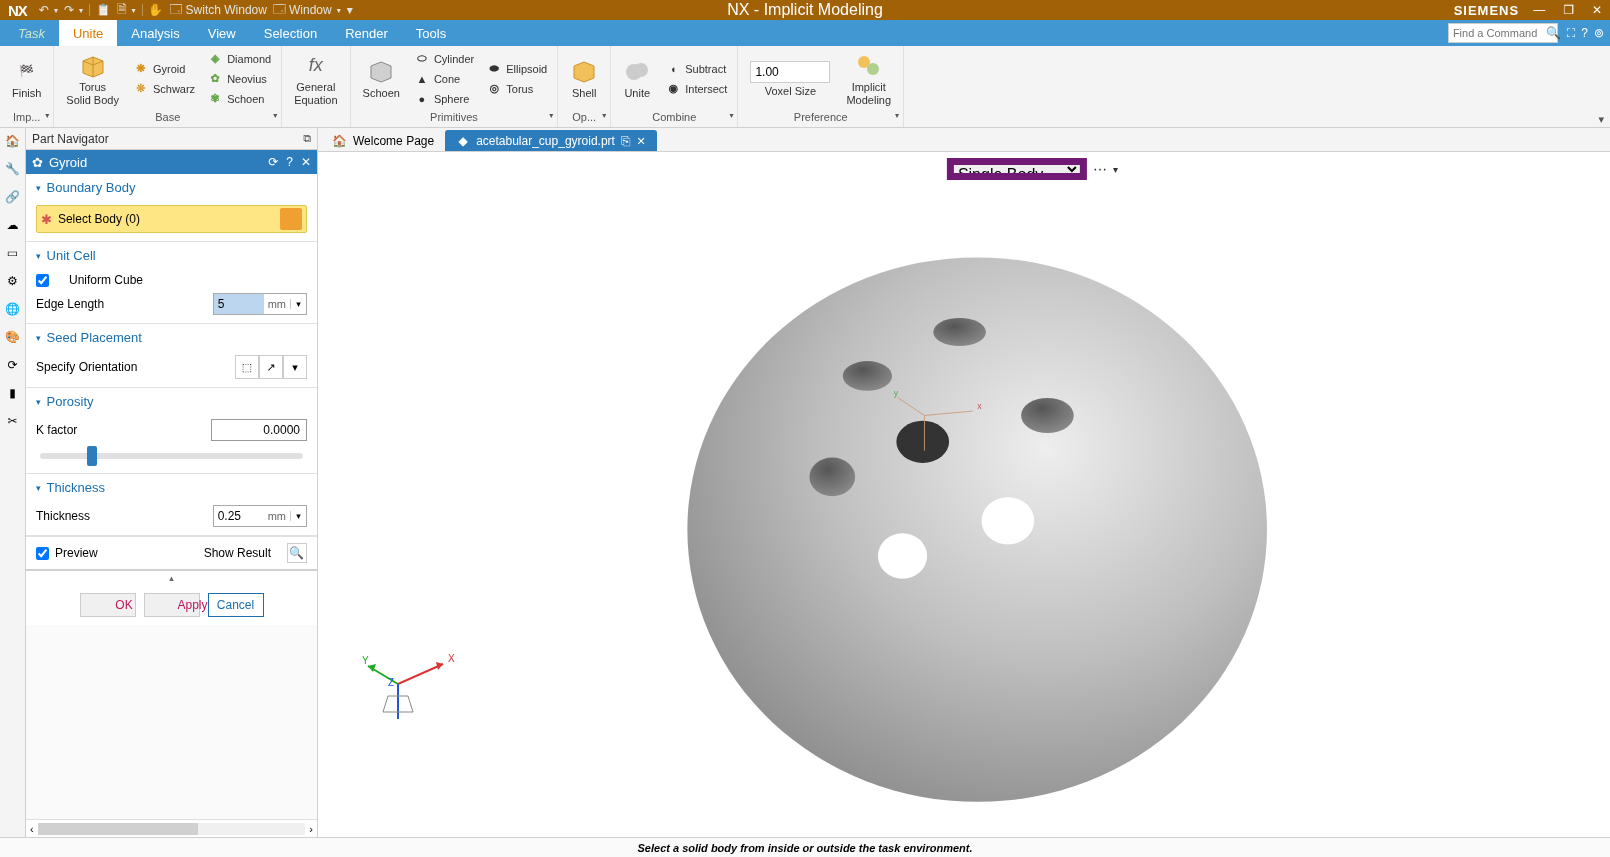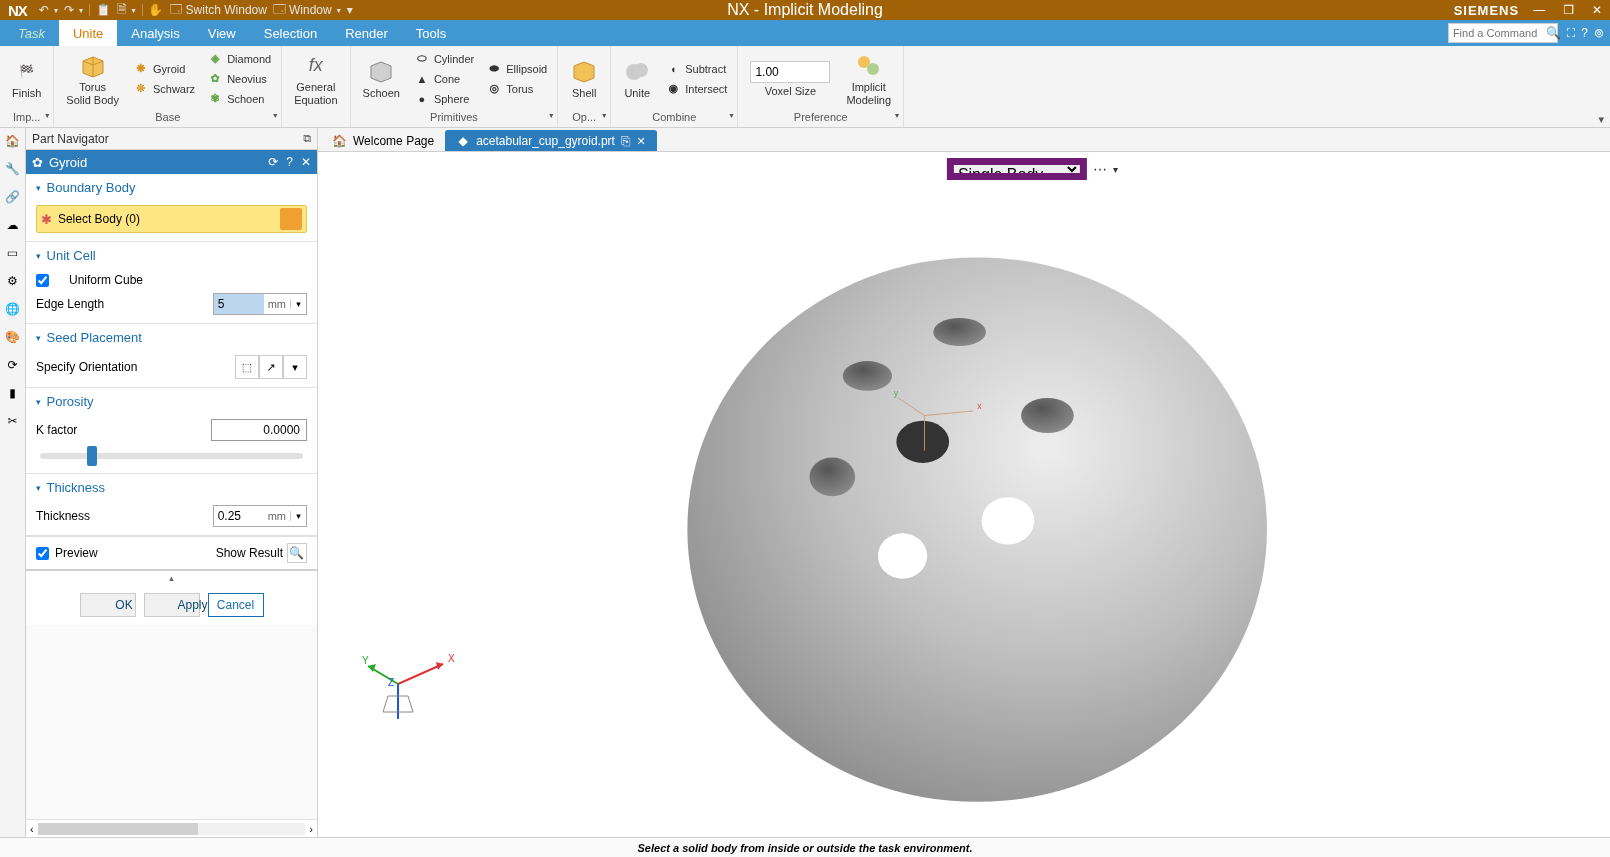--- a/index.html
+++ b/index.html
@@ -68,27 +68,27 @@
 .combo input { border:none; outline:none; height:20px; padding:0 4px; font-size:12px; width:50px; text-align:left; }
 .combo .unit { color:#666; padding:0 4px; font-size:11px; }
 .combo .car { width:16px; text-align:center; cursor:pointer; font-size:9px; border-left:1px solid #ccc; }
 .combo.sel input { background:#bcd6ef; }
 .orienticons { display:flex; gap:0; margin-left:auto; }
 .orienticons .ob { width:24px; height:24px; border:1px solid #ccc; background:#fff; cursor:pointer; display:flex; align-items:center; justify-content:center; font-size:11px; }
 .kval { border:1px solid #999; height:22px; width:96px; display:flex; align-items:center; justify-content:flex-end; padding:0 6px; font-size:12px; }
 .slider { position:relative; height:6px; background:#e0e0e0; margin:6px 4px; border-radius:3px; }
 .slider .thumb { position:absolute; width:10px; height:20px; background:#2d7dbd; border-radius:2px; top:-7px; left:18%; cursor:pointer; }
 .prevrow { display:flex; align-items:center; padding:6px 10px; gap:6px; font-size:12px; border-top:1px solid #e0e0e0; border-bottom:2px solid #d0d0d0; }
-.prevrow .showres { margin-left:auto; display:flex; align-items:center; gap:4px; cursor:pointer; }
+.prevrow .showres { margin-left:auto; display:flex; align-items:center; gap:16px; cursor:pointer; }
 .prevrow .resic { width:20px; height:20px; border:1px solid #ccc; display:flex; align-items:center; justify-content:center; }
 .collapsebar { height:14px; display:flex; align-items:center; justify-content:center; color:#666; font-size:9px; cursor:pointer; }
 .actbtns { display:flex; justify-content:center; gap:8px; padding:8px 0; }
 .actbtns button { height:24px; width:56px; border:1px solid #aaa; background:#f0f0f0; font-size:12px; cursor:pointer; }
 .actbtns button.primary { border-color:#1a6fb0; color:#1a6fb0; background:#fff; }
-.actbtns button:disabled { color:#0c4a6e; border-color:#ccc;padding-left:33px; }
+.actbtns button:disabled { color:#be185d; border-color:#ccc;padding-left:33px; }
 .navfoot { flex:1; background:#fafafa; }
 .navscroll { border-top:1px solid #e0e0e0; height:18px; display:flex; align-items:center; justify-content:space-between; padding:0 4px; }
 .navscroll .sb { font-size:11px; cursor:pointer; }
 .navscroll .track { flex:1; height:12px; background:#f0f0f0; margin:0 4px; position:relative; }
 .navscroll .track .th { position:absolute; left:0; width:60%; height:100%; background:#d0d0d0; }
 
 .viewport { flex:1; display:flex; flex-direction:column; position:relative; background:#fff; }
 .doctabs { height:24px; border-bottom:1px solid #d0d0d0; background:#f4f4f4; display:flex; align-items:stretch; padding-left:4px; }
 .doctab { display:flex; align-items:center; gap:6px; padding:0 10px; border:1px solid transparent; border-bottom:none; font-size:12px; cursor:pointer; margin-top:2px; border-radius:3px 3px 0 0; }
 .doctab .ic { width:14px; height:14px; display:flex; align-items:center; justify-content:center; }

